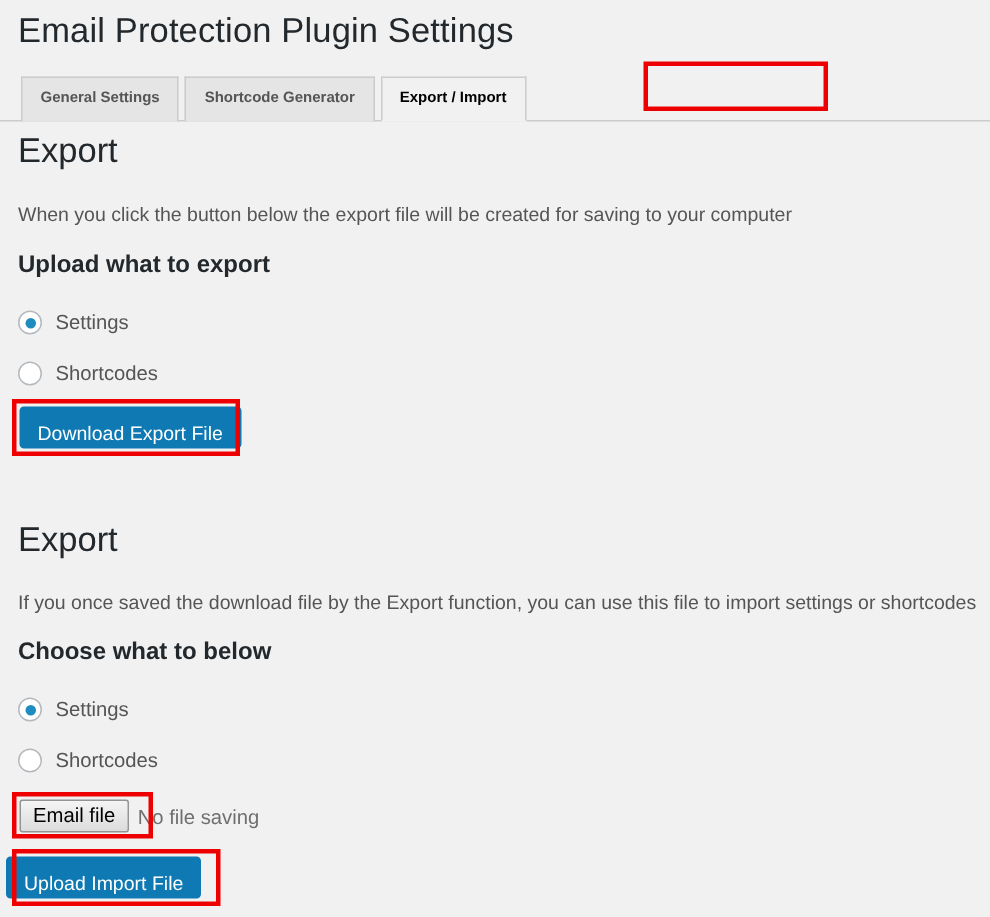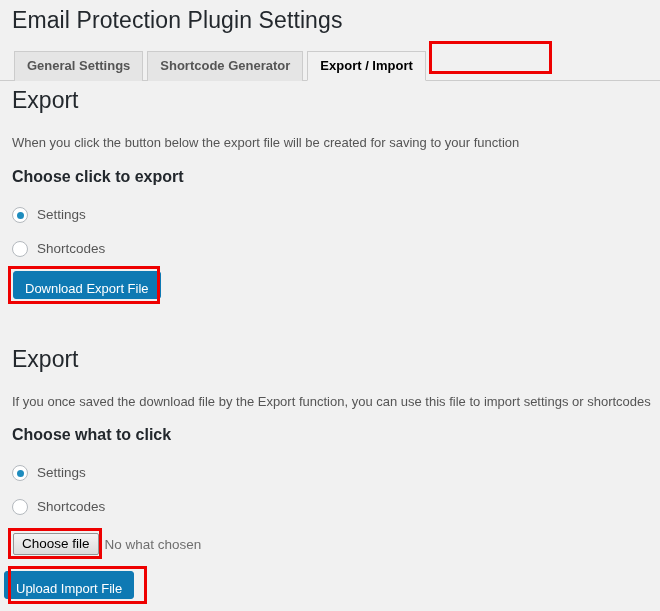--- a/index.html
+++ b/index.html
@@ -39,21 +39,21 @@
     align-items: flex-end;
   }
   .nav-tab {
     display: inline-block;
     position: relative;
     box-sizing: border-box;
     height: 30px;
     line-height: 28px;
     padding: 0 12px;
     margin: 0 4px -1px 0;
-    font-size: 13px;
+    font-size: 10px;
     font-weight: 600;
     color: #555;
     background: #e5e5e5;
     border: 1px solid #ccc;
     border-bottom: none;
     text-decoration: none;
     white-space: nowrap;
   }
   .nav-tab.active {
     background: #f1f1f1;
@@ -185,25 +185,25 @@
   <a class="nav-tab active">Export / Import</a>
 </div>
 
 <div class="annot abs" style="left:429px; top:41px; width:123px; height:33px;"></div>
 
 <div class="abs" style="left:12px; top:86px;">
   <h2 class="section-title">Export</h2>
 </div>
 
 <div class="abs" style="left:12px; top:133px; width:640px;">
-  <p class="desc">When you click the button below the export file will be created for saving to your function</p>
+  <p class="desc">When you click the button below the export file will be created for saving to your computer</p>
 </div>
 
 <div class="abs" style="left:12px; top:167px;">
-  <h3 class="subhead">Choose click to export</h3>
+  <h3 class="subhead">Upload what to export</h3>
 </div>
 
 <div class="abs" style="left:12px; top:205px;">
   <div class="radio-row">
     <span class="radio checked"></span>
     <span class="radio-label">Settings</span>
   </div>
 </div>
 
 <div class="abs" style="left:12px; top:239px;">
@@ -221,41 +221,41 @@
 
 <div class="abs" style="left:12px; top:345px;">
   <h2 class="section-title">Export</h2>
 </div>
 
 <div class="abs" style="left:12px; top:392px; width:646px;">
   <p class="desc">If you once saved the download file by the Export function, you can use this file to import settings or shortcodes</p>
 </div>
 
 <div class="abs" style="left:12px; top:425px;">
-  <h3 class="subhead">Choose what to click</h3>
+  <h3 class="subhead">Choose what to below</h3>
 </div>
 
 <div class="abs" style="left:12px; top:463px;">
   <div class="radio-row">
     <span class="radio checked"></span>
     <span class="radio-label">Settings</span>
   </div>
 </div>
 
 <div class="abs" style="left:12px; top:497px;">
   <div class="radio-row">
     <span class="radio"></span>
     <span class="radio-label">Shortcodes</span>
   </div>
 </div>
 
 <div class="abs" style="left:13px; top:532px;">
   <div class="file-row">
-    <span class="file-btn">Choose file</span>
-    <span class="file-name">No what chosen</span>
+    <span class="file-btn">Email file</span>
+    <span class="file-name">No file saving</span>
   </div>
 </div>
 
 <div class="annot abs" style="left:8px; top:528px; width:94px; height:31px;"></div>
 
 <div class="abs" style="left:4px; top:571px;">
   <button class="btn-primary">Upload Import File</button>
 </div>
 
 <div class="annot abs" style="left:8px; top:566px; width:139px; height:38px;"></div>

